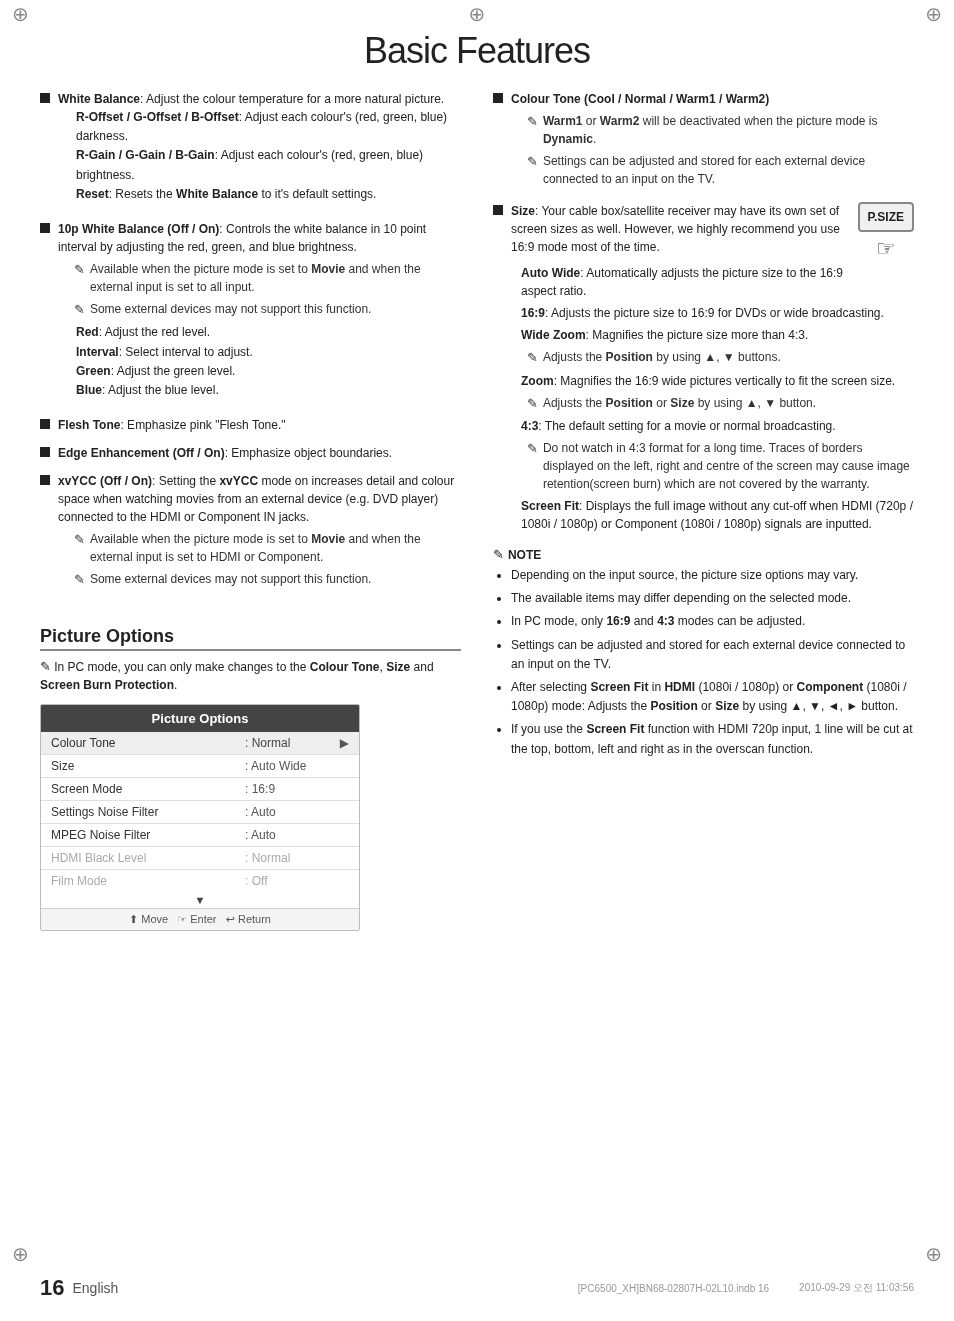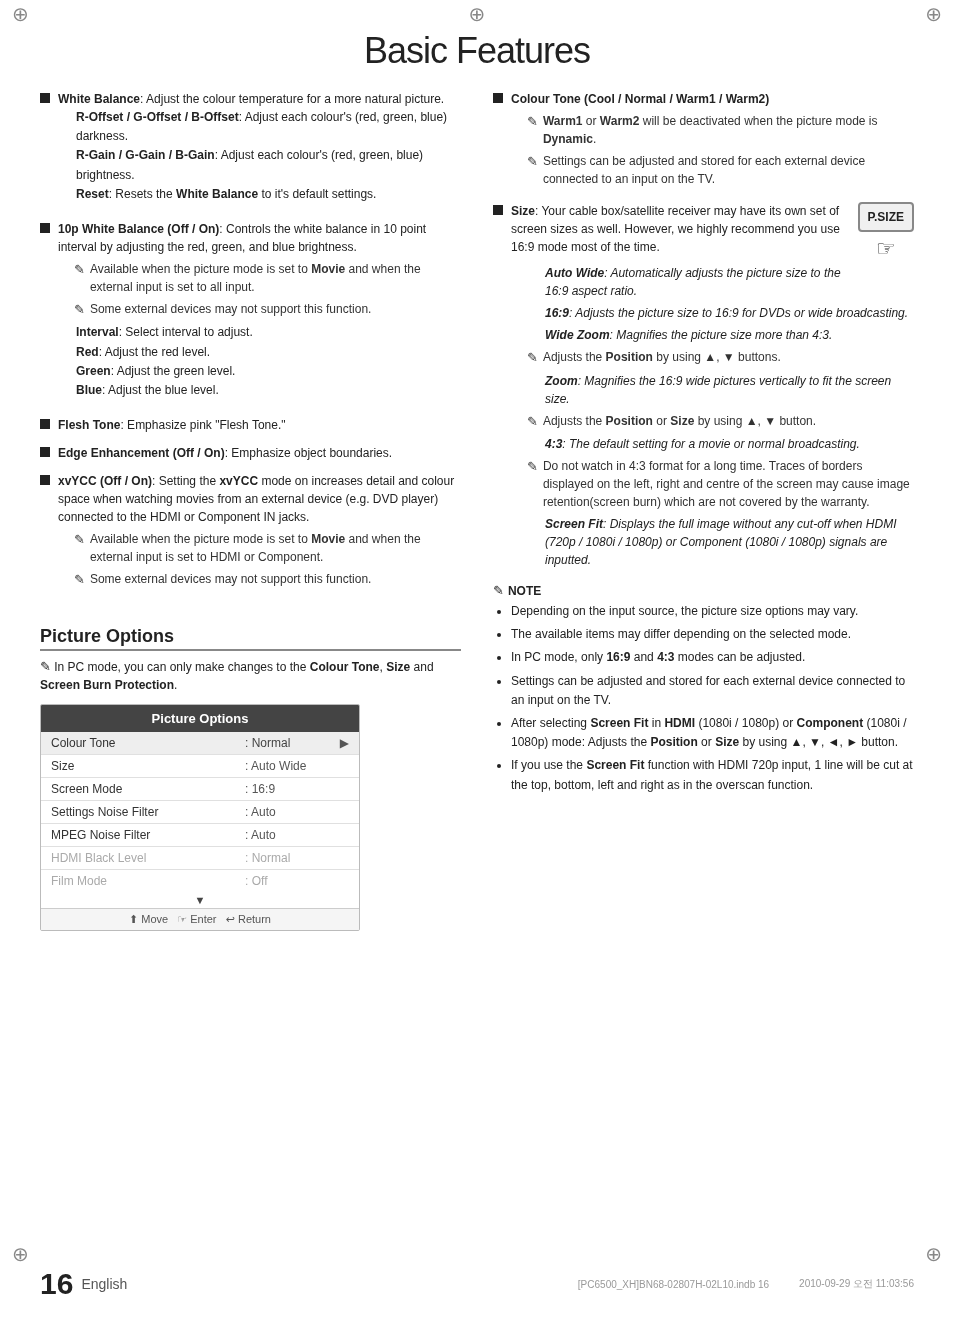--- a/index.html
+++ b/index.html
@@ -57,24 +57,23 @@
       margin: 4px 0 4px 16px;
       color: #333;
       line-height: 1.5;
     }
     .sub-note .pencil {
       margin-right: 5px;
       font-size: 13px;
       flex-shrink: 0;
     }
     .indent {
-      margin-left: 34px;
+      margin-left: 10px;
       margin-bottom: 4px;
       line-height: 1.5;
-      font-style: italic;
     }
 
     
     .section-title {
       font-size: 18px;
       font-weight: bold;
       color: #222;
       margin-top: 22px;
       margin-bottom: 6px;
       padding-bottom: 2px;
@@ -177,21 +176,21 @@
     .footer {
       position: absolute;
       bottom: 20px;
       left: 0;
       right: 0;
       padding: 0 40px;
       display: flex;
       align-items: center;
     }
     .page-num {
-      font-size: 30px;
+      font-size: 22px;
       font-weight: bold;
       color: #222;
     }
     .page-lang {
       font-size: 14px;
       color: #555;
       margin-left: 8px;
     }
     .footer-file {
       font-size: 10px;
@@ -283,22 +282,22 @@
           <span class="bold">10p White Balance (Off / On)</span><span>: Controls the white balance in 10 point interval by adjusting the red, green, and blue brightness.</span>
           <div class="sub-note">
             <span class="pencil">✎</span>
             <span>Available when the picture mode is set to <span class="bold">Movie</span> and when the external input is set to all input.</span>
           </div>
           <div class="sub-note">
             <span class="pencil">✎</span>
             <span>Some external devices may not support this function.</span>
           </div>
           <div class="sub-items-block">
+            <div><span class="bold">Red</span>: Adjust the red level.</div>
             <div><span class="bold">Interval</span>: Select interval to adjust.</div>
-            <div><span class="bold">Red</span>: Adjust the red level.</div>
             <div><span class="bold">Green</span>: Adjust the green level.</div>
             <div><span class="bold">Blue</span>: Adjust the blue level.</div>
           </div>
         </div>
       </div>
 
       <div class="bullet-item">
         <div class="bullet-square"></div>
         <div class="bullet-content">
           <span class="bold">Flesh Tone</span><span>: Emphasize pink "Flesh Tone."</span>

